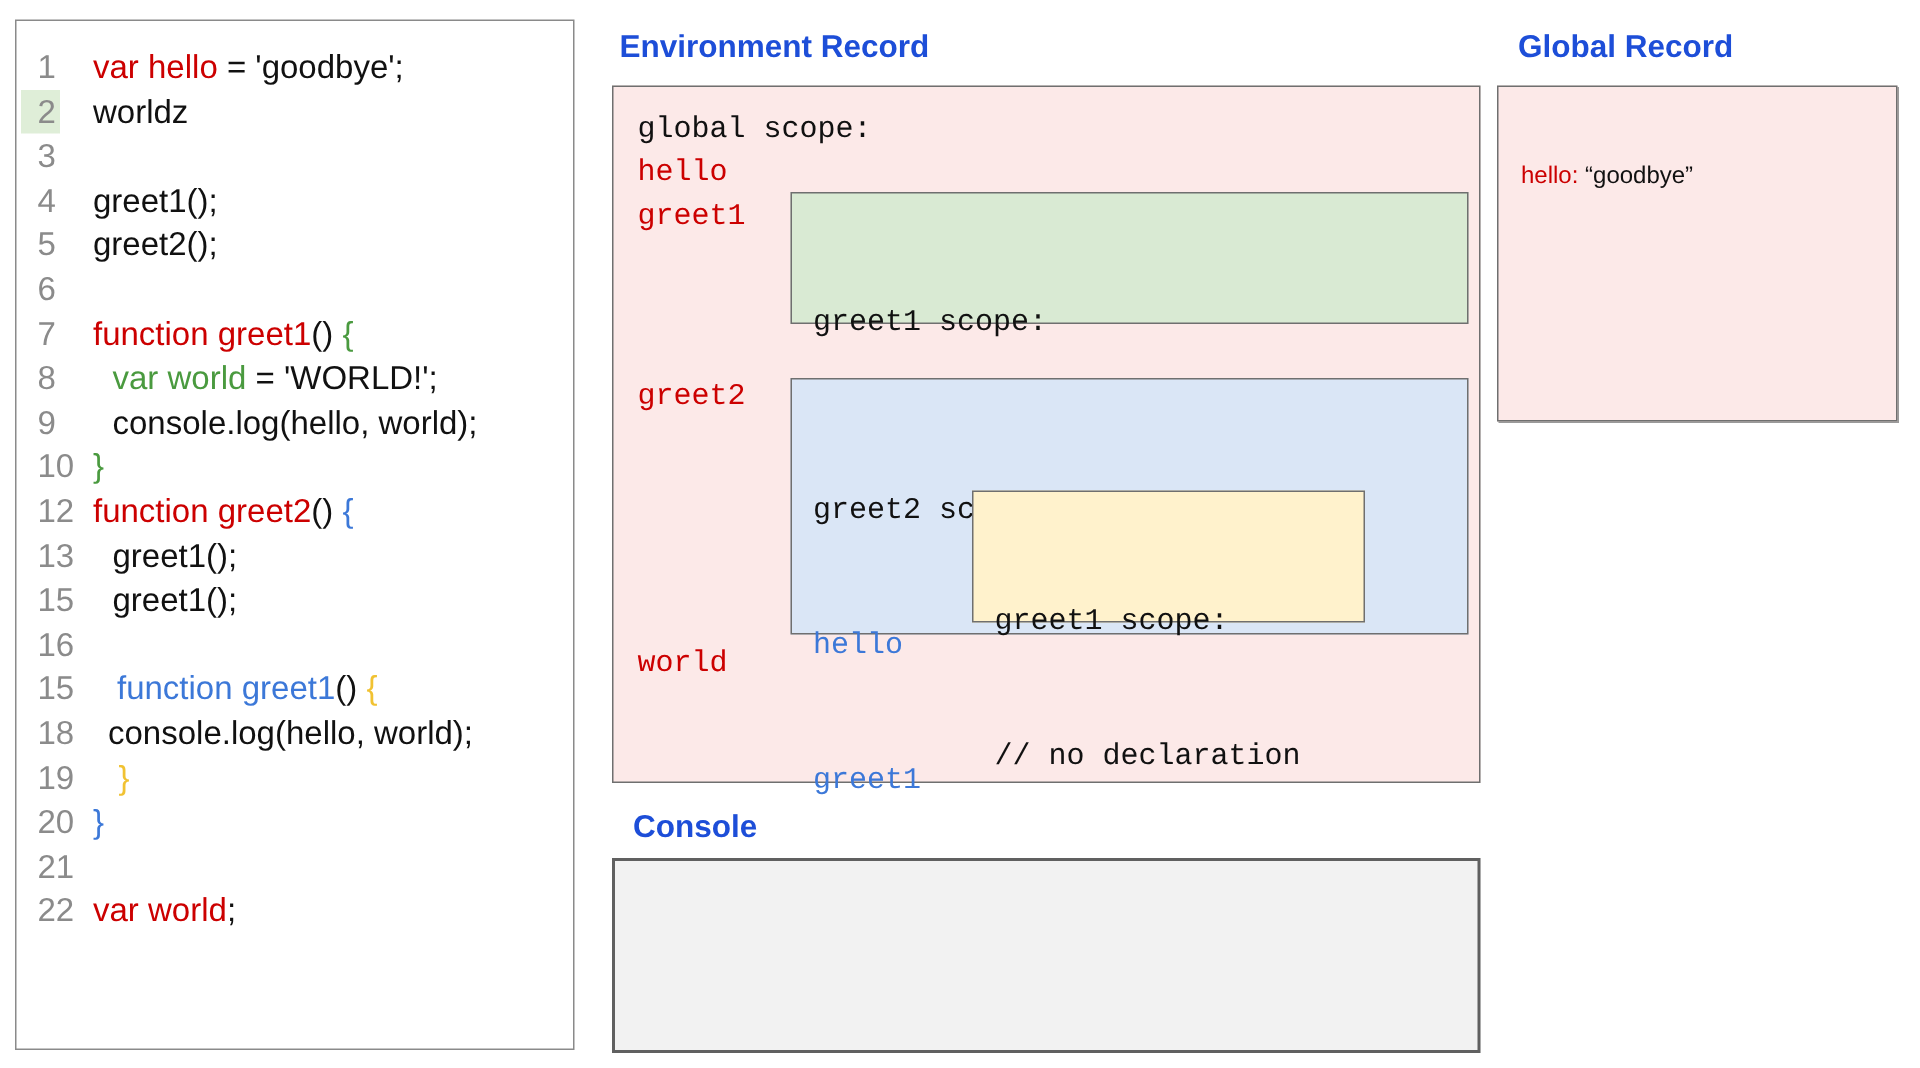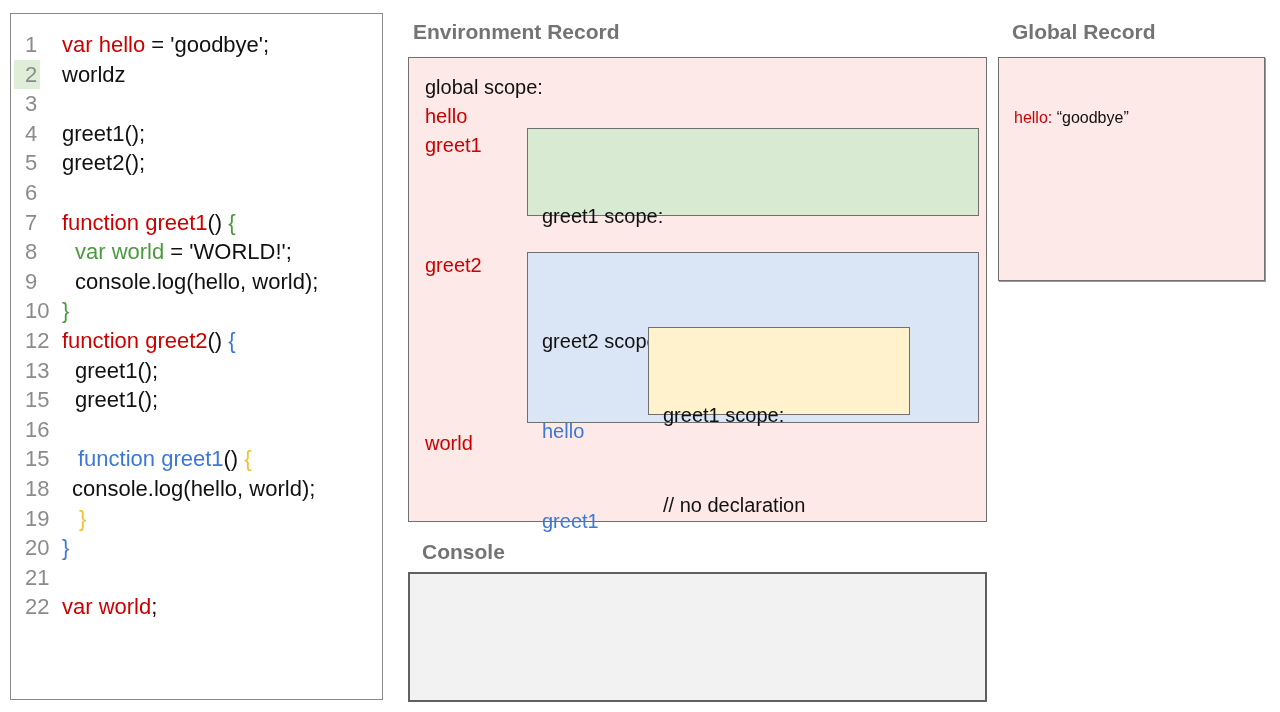--- a/index.html
+++ b/index.html
@@ -25,25 +25,25 @@
   .line-num.hl{
     background:linear-gradient(to right,var(--line-highlight) 0,var(--line-highlight) 26px,transparent 26px);
   }
   .code-text{white-space:pre;color:var(--black);}
   .c-red{color:var(--red);}
   .c-green{color:var(--green);}
   .c-blue{color:var(--blue);}
   .c-gold{color:var(--gold);}
   .c-black{color:var(--black);}
   
-  .sec-title{position:absolute;font-size:21px;font-weight:bold;color:#737373;}
+  .sec-title{position:absolute;font-size:21px;font-weight:bold;color:#1d4ed8;}
   
   .env-box{
     position:absolute;left:408px;top:57px;width:579px;height:465px;
-    box-sizing:border-box;background:var(--pink-fill);border:1.5px solid var(--border-gray);
+    box-sizing:border-box;background:var(--pink-fill);border:1.5px solid var(--border-gray);font-family:Liberation Mono, monospace;
   }
   .abs-line{position:absolute;font-size:20px;line-height:26px;white-space:pre;}
   .scope-box{
     position:absolute;box-sizing:border-box;border:1.5px solid var(--border-gray);
     font-size:20px;line-height:30px;padding:12px 0 0 14px;white-space:pre;margin-left:24px;
   }
   .greet1-box{left:94px;top:70px;width:452px;height:88px;background:var(--green-fill);}
   .greet2-box{left:94px;top:194px;width:452px;height:171px;background:var(--blue-fill);padding-top:13px;}
   .yellow-box{left:96px;top:74px;width:262px;height:88px;background:var(--yellow-fill);}
   

